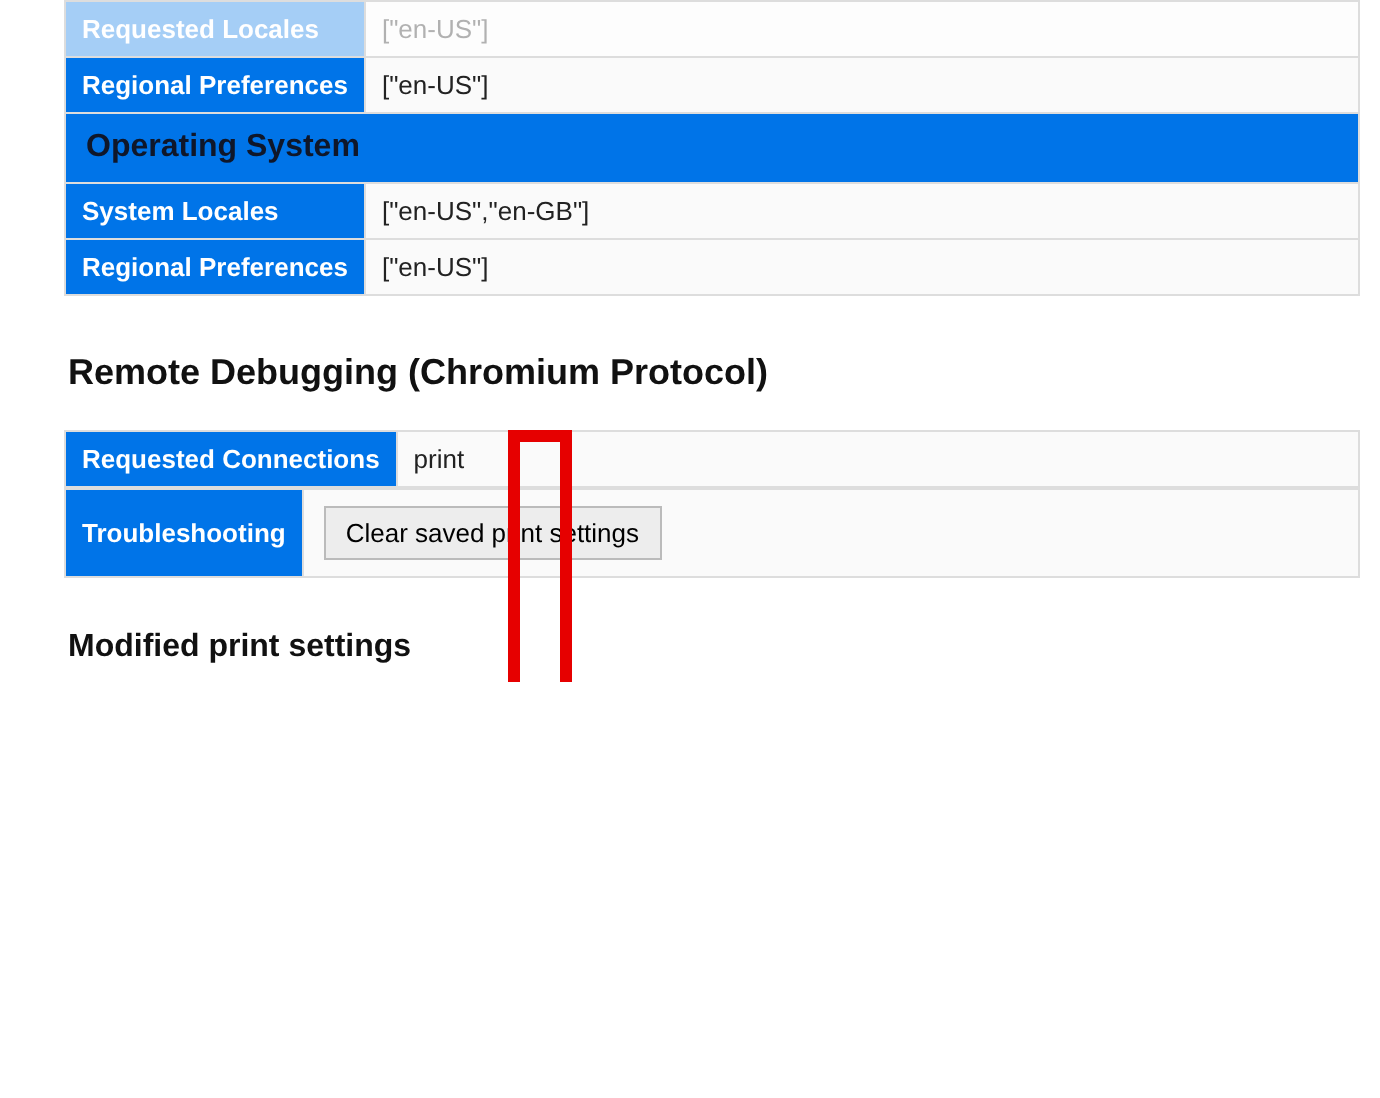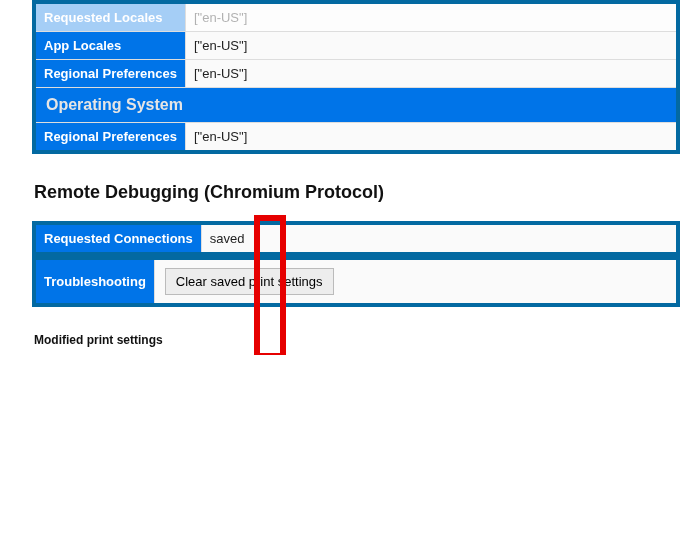--- a/index.html
+++ b/index.html
@@ -7,53 +7,53 @@
       font-family: "Segoe UI", Arial, sans-serif;
       font-size: 13px;
       background: #fff;
       width: 690px;
       padding-left: 32px;
       padding-top: 0;
     }
     table {
       width: 648px;
       border-collapse: collapse;
-      border: 4px solid #0369a1;
+      border: 1px solid #0369a1;
     }
     td {
       border: 1px solid #ddd;
       padding: 6px 8px;
       vertical-align: middle;
     }
     td.label {
       background: #0074e8;
       color: #fff;
       font-weight: 600;
       white-space: nowrap;
       width: 1%;
     }
     td.section {
       background: #0074e8;
-      color: #e5e5e5;
+      color: #0f172a;
       font-weight: 700;
       font-size: 16px;
       padding: 8px 10px;
     }
     td.value {
       background: #fafafa;
       color: #222;
     }
     h2 {
       font-size: 18px;
       font-weight: 700;
       color: #111;
       margin: 28px 0 18px 2px;
     }
     h3 {
-      font-size: 12px;
+      font-size: 16px;
       font-weight: 700;
       color: #111;
       margin: 26px 0 8px 2px;
     }
     .btn {
       display: inline-block;
       background: #ededed;
       border: 1px solid #bbb;
       padding: 5px 10px;
       font-size: 13px;
@@ -75,44 +75,44 @@
 
 <div class="wrap">
 
 <table>
   <tbody>
         <tr style="opacity:0.35">
     <td class="label">Requested Locales</td>
     <td class="value">["en-US"]</td>
   </tr>
   <tr>
-    <td class="label">App Locales</td>
-    <td class="value">["en-US"]</td>
-  </tr>
-  <tr>
     <td class="label">Regional Preferences</td>
     <td class="value">["en-US"]</td>
   </tr>
   <tr>
     <td class="section" colspan="2">Operating System</td>
+  </tr>
+  <tr>
+    <td class="label">System Locales</td>
+    <td class="value">["en-US","en-GB"]</td>
   </tr>
   <tr>
     <td class="label">Regional Preferences</td>
     <td class="value">["en-US"]</td>
   </tr>
 </tbody>
     </table>
 
 <h2>Remote Debugging (Chromium Protocol)</h2>
 
 <table>
   <tbody>
         <tr>
     <td class="label">Requested Connections</td>
-    <td class="value">saved</td>
+    <td class="value">print</td>
   </tr>
 </tbody>
     </table>
 
 
 <table>
   <tbody>
         <tr>
     <td class="label" style="padding-top:14px;padding-bottom:14px">Troubleshooting</td>
     <td class="btncell">

